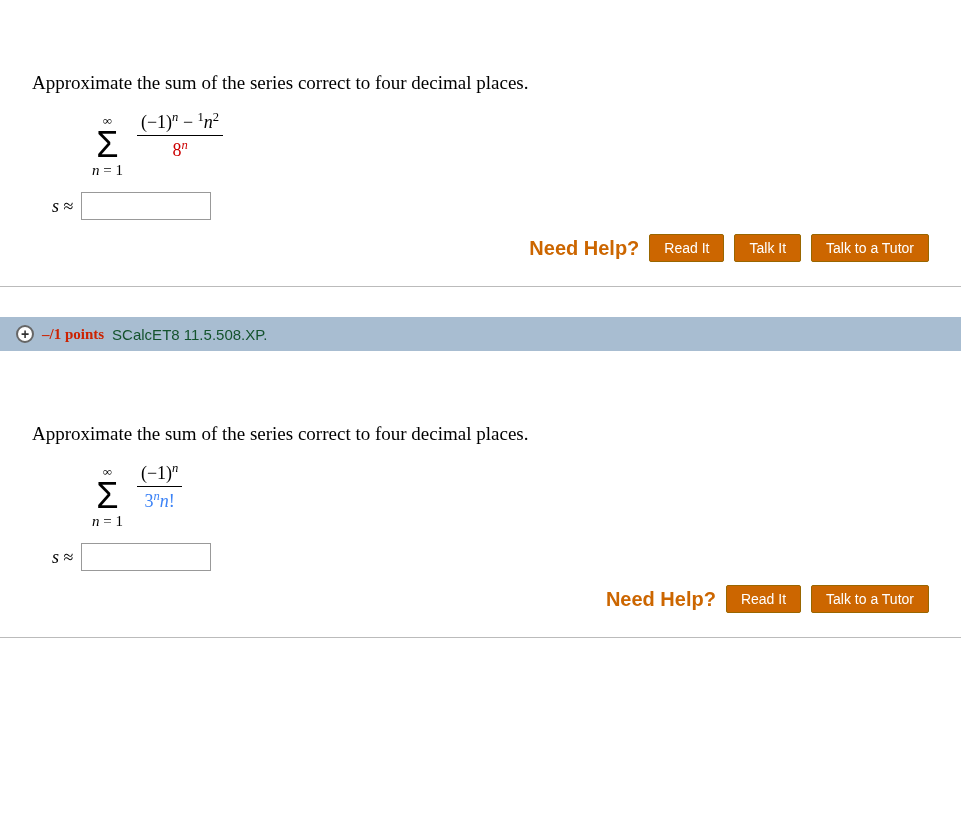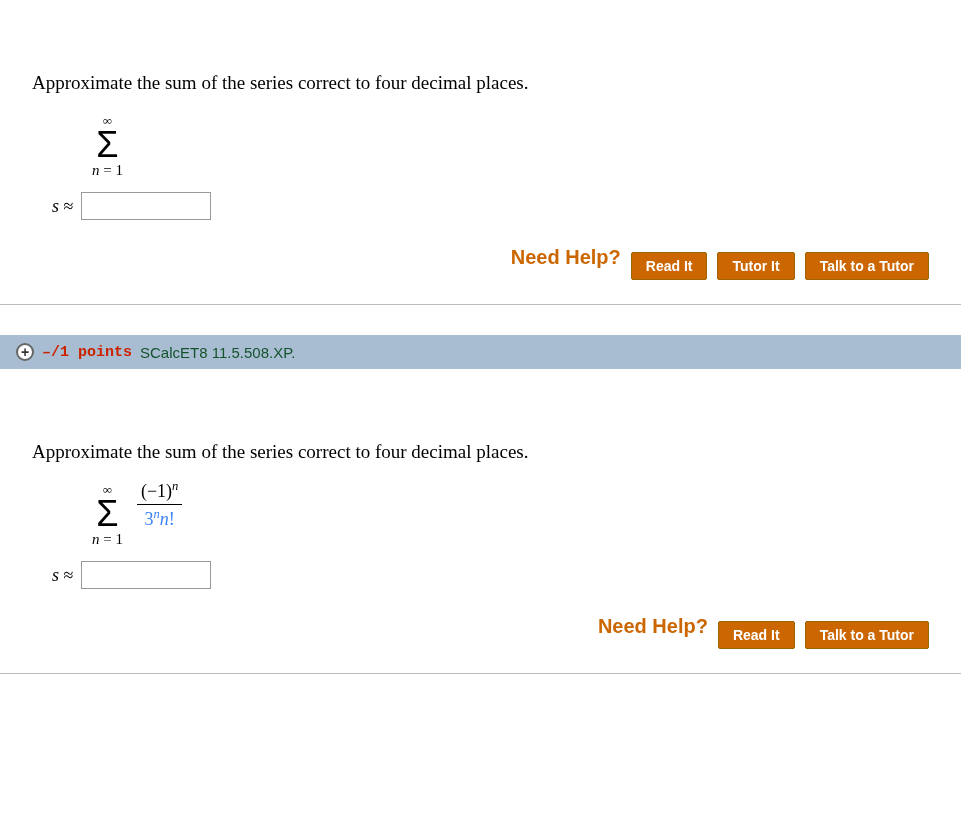--- a/index.html
+++ b/index.html
@@ -101,25 +101,24 @@
       font-size: 20px;
       font-family: Arial, sans-serif;
     }
 
     .help-btn {
       background: #cc6600;
       color: #fff;
       border: 1.5px solid #996600;
       padding: 5px 14px;
       font-size: 14px;
-      font-weight: bold;
+      font-weight: normal;
       cursor: pointer;
       font-family: Arial, sans-serif;
       border-radius: 2px;
-      margin-top: 18px;
     }
 
     .points-bar {
       background: #a8bdd1;
       padding: 8px 16px;
       display: flex;
       align-items: center;
       gap: 8px;
       font-size: 15px;
       font-family: Arial, sans-serif;
@@ -136,21 +135,21 @@
       justify-content: center;
       font-size: 14px;
       font-weight: bold;
       color: #333;
       flex-shrink: 0;
     }
 
     .points-text {
       font-weight: bold;
       color: #cc2200;
-      font-family: Liberation Mono, monospace;
+      font-family: Liberation Serif, serif;
     }
 
     .points-id {
       color: #14532d;
       font-family: Arial, sans-serif;
       font-size: 15px;
     }
 
     sup {
       font-size: 0.7em;
@@ -178,31 +177,39 @@
   <div class="problem-title">
     <span>Approximate the sum of the series correct to four decimal places.</span>
   </div>
 
   <div class="formula-block">
     <div class="sigma-container">
       <span class="sigma-sup">∞</span>
       <span class="sigma-symbol">Σ</span>
       <span class="sigma-sub"><span class="math-italic">n</span> = 1</span>
     </div>
+    <div class="fraction">
+      <div class="numerator">
+        (−1)<sup><span class="math-italic">n</span></sup> − <sup>1</sup><span class="math-italic">n</span><sup>2</sup>
+      </div>
+      <div class="denominator">
+        8<sup><span class="math-italic">n</span></sup>
+      </div>
+    </div>
   </div>
 
   <div class="answer-row">
     <span><span class="math-italic">s</span> ≈</span>
     <input class="answer-input" type="text" style="">
   </div>
 
   <div class="need-help-row">
     <span class="need-help-label">Need Help?</span>
     <button class="help-btn">Read It</button>
-    <button class="help-btn">Tutor It</button>
+    <button class="help-btn">Talk It</button>
     <button class="help-btn">Talk to a Tutor</button>
   </div>
 
 </div>
 
 <hr class="section-divider">
 
 <div style="height: 30px;"></div>
 
 <div class="points-bar">

